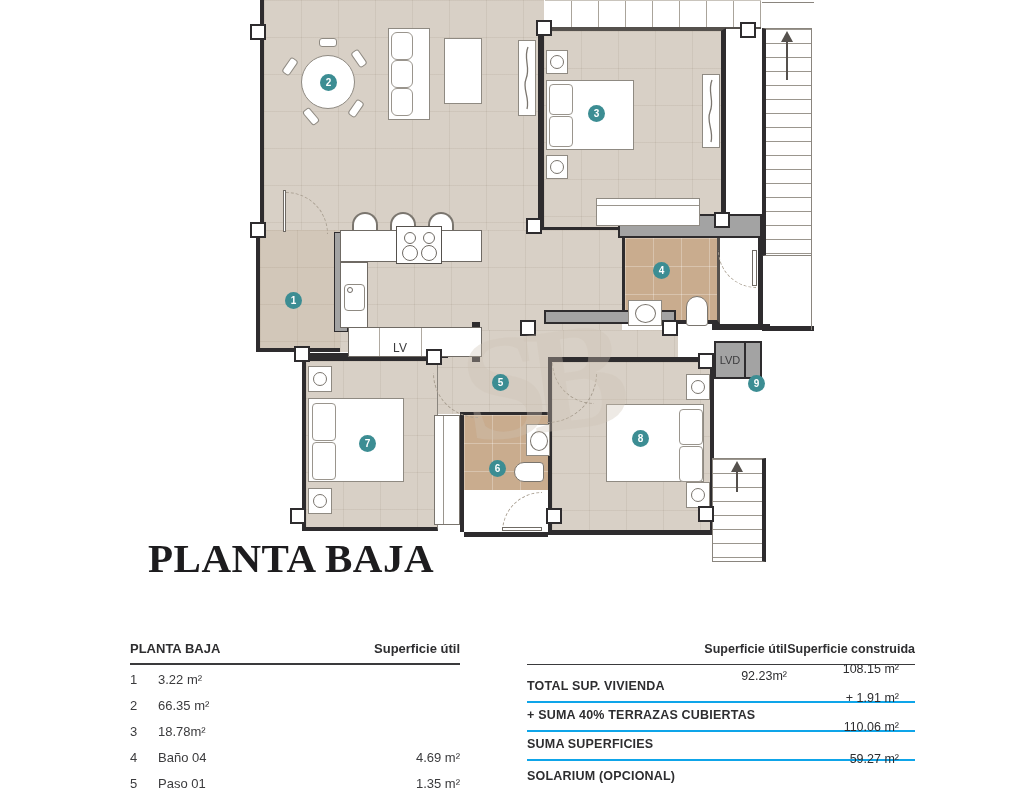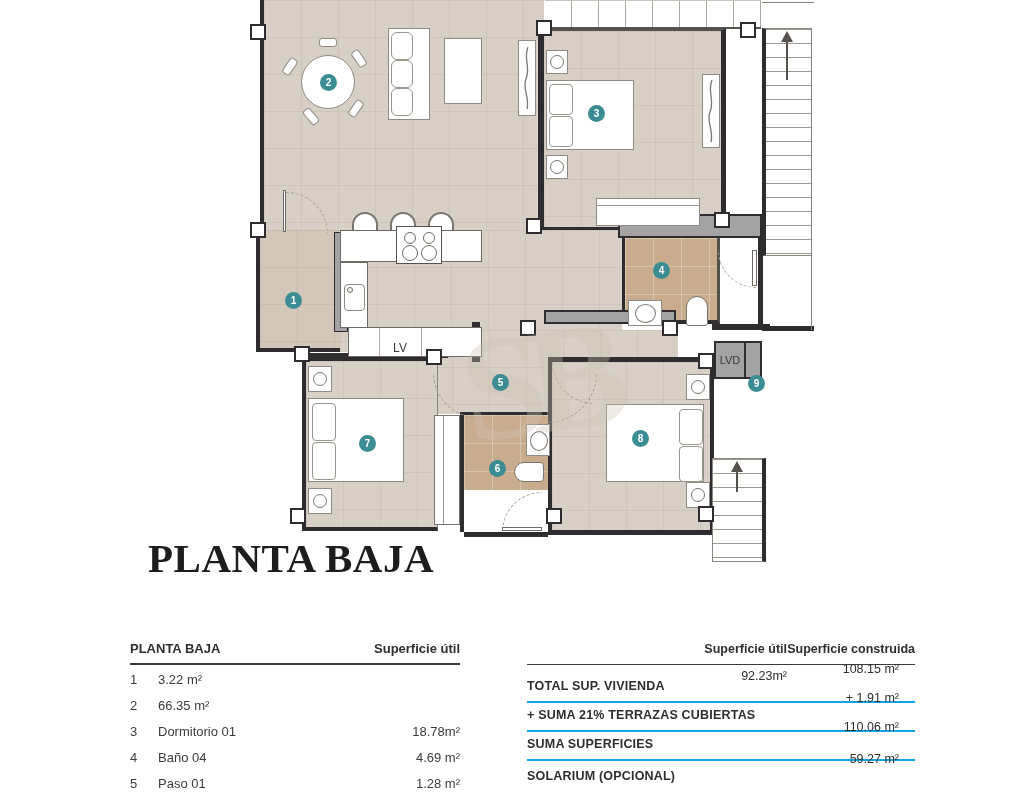--- a/index.html
+++ b/index.html
@@ -276,47 +276,46 @@
     <div class="row">
       <span class="num">1</span>
       <span class="val">3.22 m²</span>
     </div>
     <div class="row">
       <span class="num">2</span>
       <span class="val">66.35 m²</span>
     </div>
     <div class="row">
       <span class="num">3</span>
-      <span class="nm">Dormitorio 01</span>
       <span class="val">18.78m²</span>
     </div>
     <div class="row">
       <span class="num">4</span>
       <span class="nm">Baño 04</span>
       <span class="val">4.69 m²</span>
     </div>
     <div class="row">
       <span class="num">5</span>
       <span class="nm">Paso 01</span>
-      <span class="val">1.28 m²</span>
+      <span class="val">1.35 m²</span>
     </div>
   </div>
 
   <div class="rtab">
     <div class="hd">
       <span class="c1">Superficie útil</span>
       <span class="c2">Superficie construida</span>
     </div>
     <div class="rrow" style="height:36px">
       <span class="lab">TOTAL SUP. VIVIENDA</span>
       <span class="vutil">92.23m²</span>
       <span class="vbuilt">108.15 m²</span>
     </div>
     <div class="rrow" style="height:27px">
-      <span class="lab">+ SUMA 21% TERRAZAS CUBIERTAS</span>
+      <span class="lab">+ SUMA 40% TERRAZAS CUBIERTAS</span>
       <span class="vutil"></span>
       <span class="vbuilt">+ 1.91 m²</span>
     </div>
     <div class="rrow" style="height:27px">
       <span class="lab">SUMA SUPERFICIES</span>
       <span class="vutil"></span>
       <span class="vbuilt">110.06 m²</span>
     </div>
     <div class="rrow last" style="height:30px">
       <span class="lab">SOLARIUM (OPCIONAL)</span>

